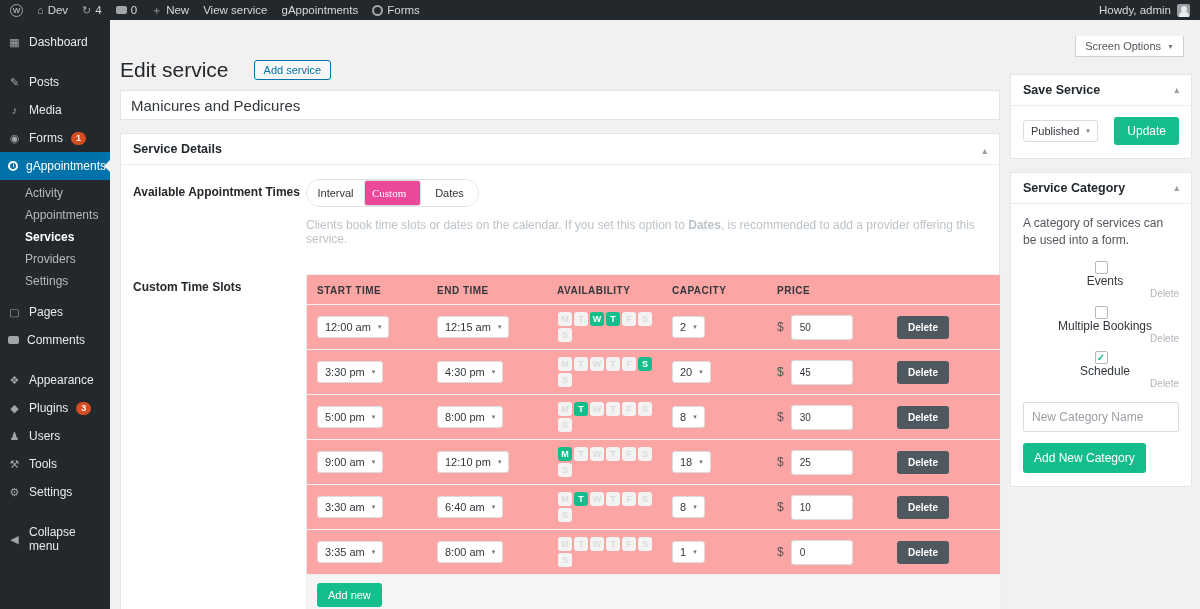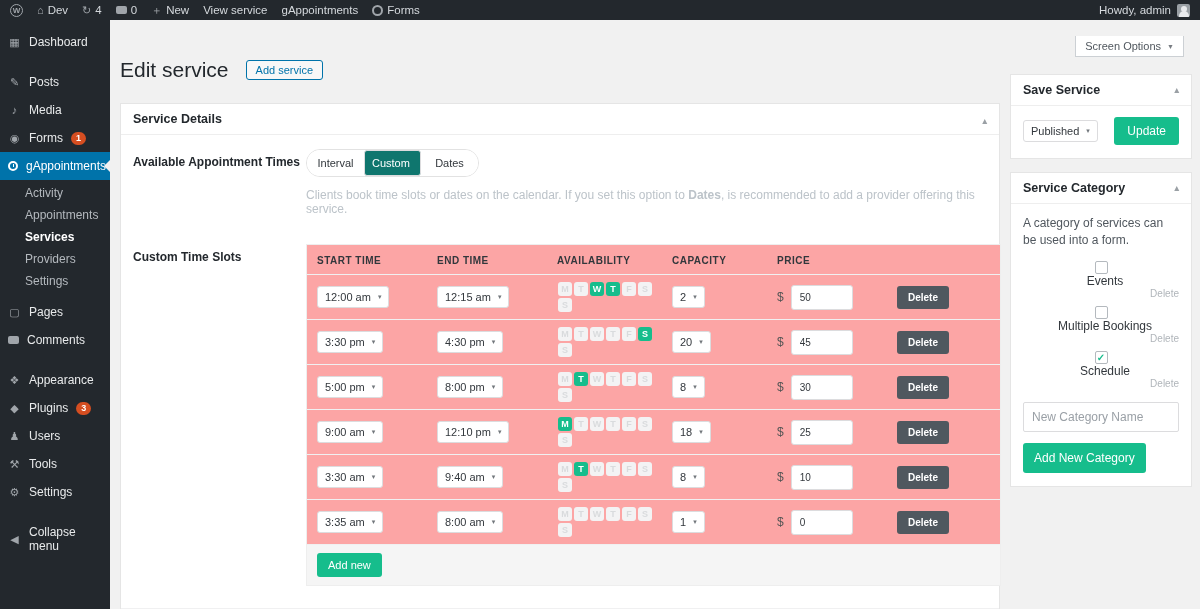--- a/index.html
+++ b/index.html
@@ -41,42 +41,42 @@
   .sb-sub { padding: 2px 0 6px 0; }
   .sb-sub-item { padding: 4px 20px 4px 25px; color: #b4b9be; font-size: 12px; cursor: pointer; }
   .sb-sub-item.current { color: #fff; font-weight: bold; }
 
   
   .page { position: absolute; left: 110px; top: 36px; width: 1090px; height: 589px; }
   .screen-options { position: absolute; top: 0; right: 16px; background: #fff;
     border: 1px solid #ccd0d4; border-top: none; color: #50575e; font-size: 11px;
     padding: 4px 9px; display: flex; gap: 6px; align-items: center; cursor: pointer; }
   .screen-options .caret { font-size: 7px; color: #787c82; }
-  .page-title-row { display: flex; align-items: center; gap: 17px; padding: 22px 0 8px 10px; }
+  .page-title-row { display: flex; align-items: center; gap: 25px; padding: 22px 0 8px 10px; }
   h1.page-title { font-size: 21px; font-weight: 400; color: #23282d; }
   .add-btn { font-size: 11px; color: #0073aa; background: #f7f7f7; border: 1px solid #0073aa;
     border-radius: 3px; padding: 3px 9px; cursor: pointer; text-decoration: none; }
   .title-input { display: block; margin-left: 10px; width: 880px; height: 30px;
     border: 1px solid #e2e4e7; background: #fff; font-size: 15px; color: #32373c;
     padding: 4px 10px; font-family: inherit; outline: none; }
 
   
   .panel { margin: 13px 0 0 10px; width: 880px; background: #fff; border: 1px solid #e5e5e5; min-height: 520px; }
   .panel-head { display: flex; align-items: flex-end; justify-content: space-between;
     padding: 8px 12px; border-bottom: 1px solid #eee; font-size: 12.5px; font-weight: bold; color: #23282d; }
   .toggle { color: #9aa0a5; font-size: 9px; cursor: pointer; }
   .frow { display: flex; padding: 14px 12px; }
   .flabel { width: 173px; flex: none; font-size: 12px; font-weight: bold; color: #23282d; padding-top: 6px; }
   .fcontent { flex: 1; }
 
   
   .segmented { display: inline-flex; border: 1px solid #e2e2e2; border-radius: 17px; overflow: hidden; background: #fff; }
   .seg { border: none; background: #fff; padding: 7px 0; width: 57px; font-size: 11px;
     color: #32373c; cursor: pointer; font-family: inherit; }
-  .seg.sel { background: #0f766e; color: #fff; }
+  .seg.sel { background: #ec4899; color: #fff; font-family: Liberation Serif, serif; }
   .help { margin-top: 11px; font-size: 12px; color: #bcc3c9; }
   .help b { font-weight: bold; }
 
   
   .slots-table { border: 1px solid #eeeeee; width: 695px; background: #fca5a5; }
   .t-head, .t-row { display: grid; grid-template-columns: 120px 120px 115px 105px 120px 1fr;
     align-items: center; padding: 6px 10px; }
   .t-head { padding: 10px 10px 8px 10px; }
   .t-h { font-size: 10px; font-weight: bold; letter-spacing: .5px; color: #32373c; }
   .t-row { border-top: 1px solid #f0f0f1; min-height: 45px; }
@@ -227,20 +227,21 @@
   <div class="screen-options">
     <span>Screen Options</span>
     <span class="caret">▼</span>
   </div>
 
   <div class="page-title-row">
     <h1 class="page-title">Edit service</h1>
     <a class="add-btn">Add service</a>
   </div>
 
+  <input class="title-input" type="text" value="Manicures and Pedicures" style="">
 
   <div class="panel">
     <div class="panel-head">
       <span>Service Details</span>
       <span class="toggle">▴</span>
     </div>
 
     <div class="frow">
       <div class="flabel">Available Appointment Times</div>
       <div class="fcontent">
@@ -367,21 +368,21 @@
                   </span></div>
                 <div class="t-c"><span class="cur">$</span><input class="price-in" type="text" value="25" style=""></div>
                 <div class="t-c"><button class="del">Delete</button></div>
               </div>
               <div class="t-row">
                 <div class="t-c"><span class="sel">
                     <span>3:30 am</span>
                     <span class="arr">▾</span>
                   </span></div>
                 <div class="t-c"><span class="sel">
-                    <span>9:40 am</span>
+                    <span>6:40 am</span>
                     <span class="arr">▾</span>
                   </span></div>
                 <div class="days">
                   <span class="day">M</span>
                   <span class="day on">T</span>
                   <span class="day">W</span>
                   <span class="day">T</span>
                   <span class="day">F</span>
                   <span class="day">S</span>
                   <span class="day">S</span>

